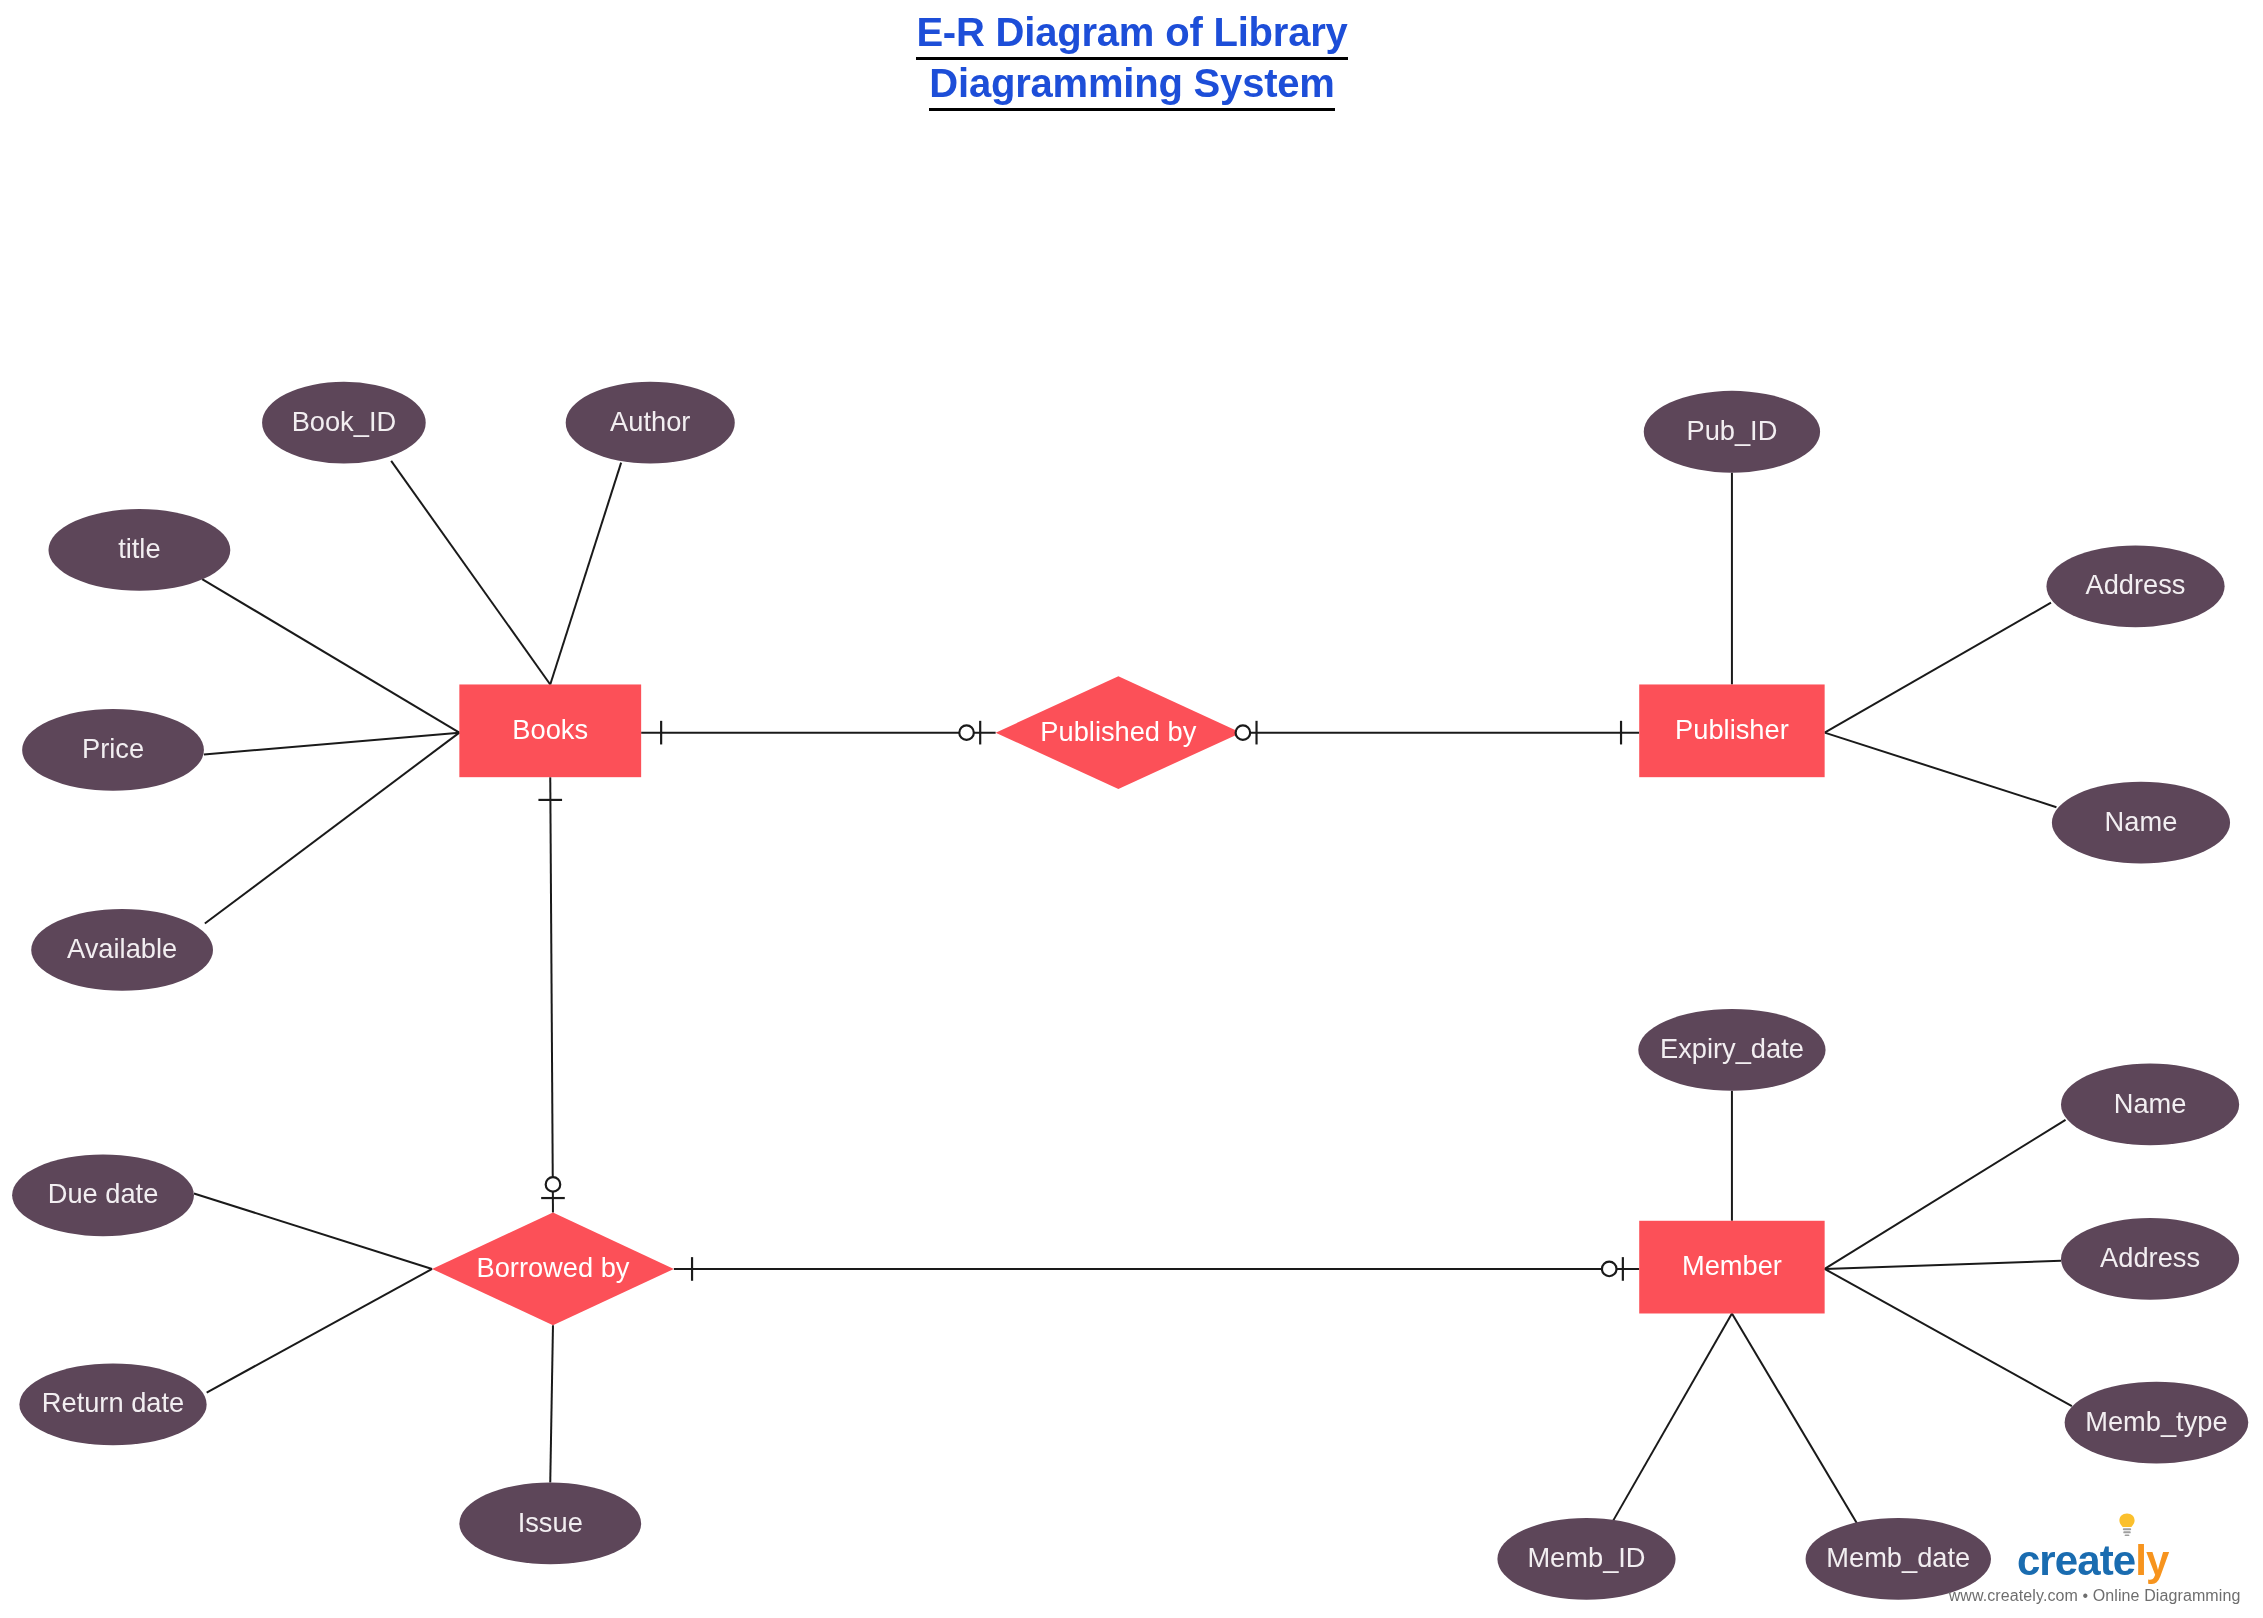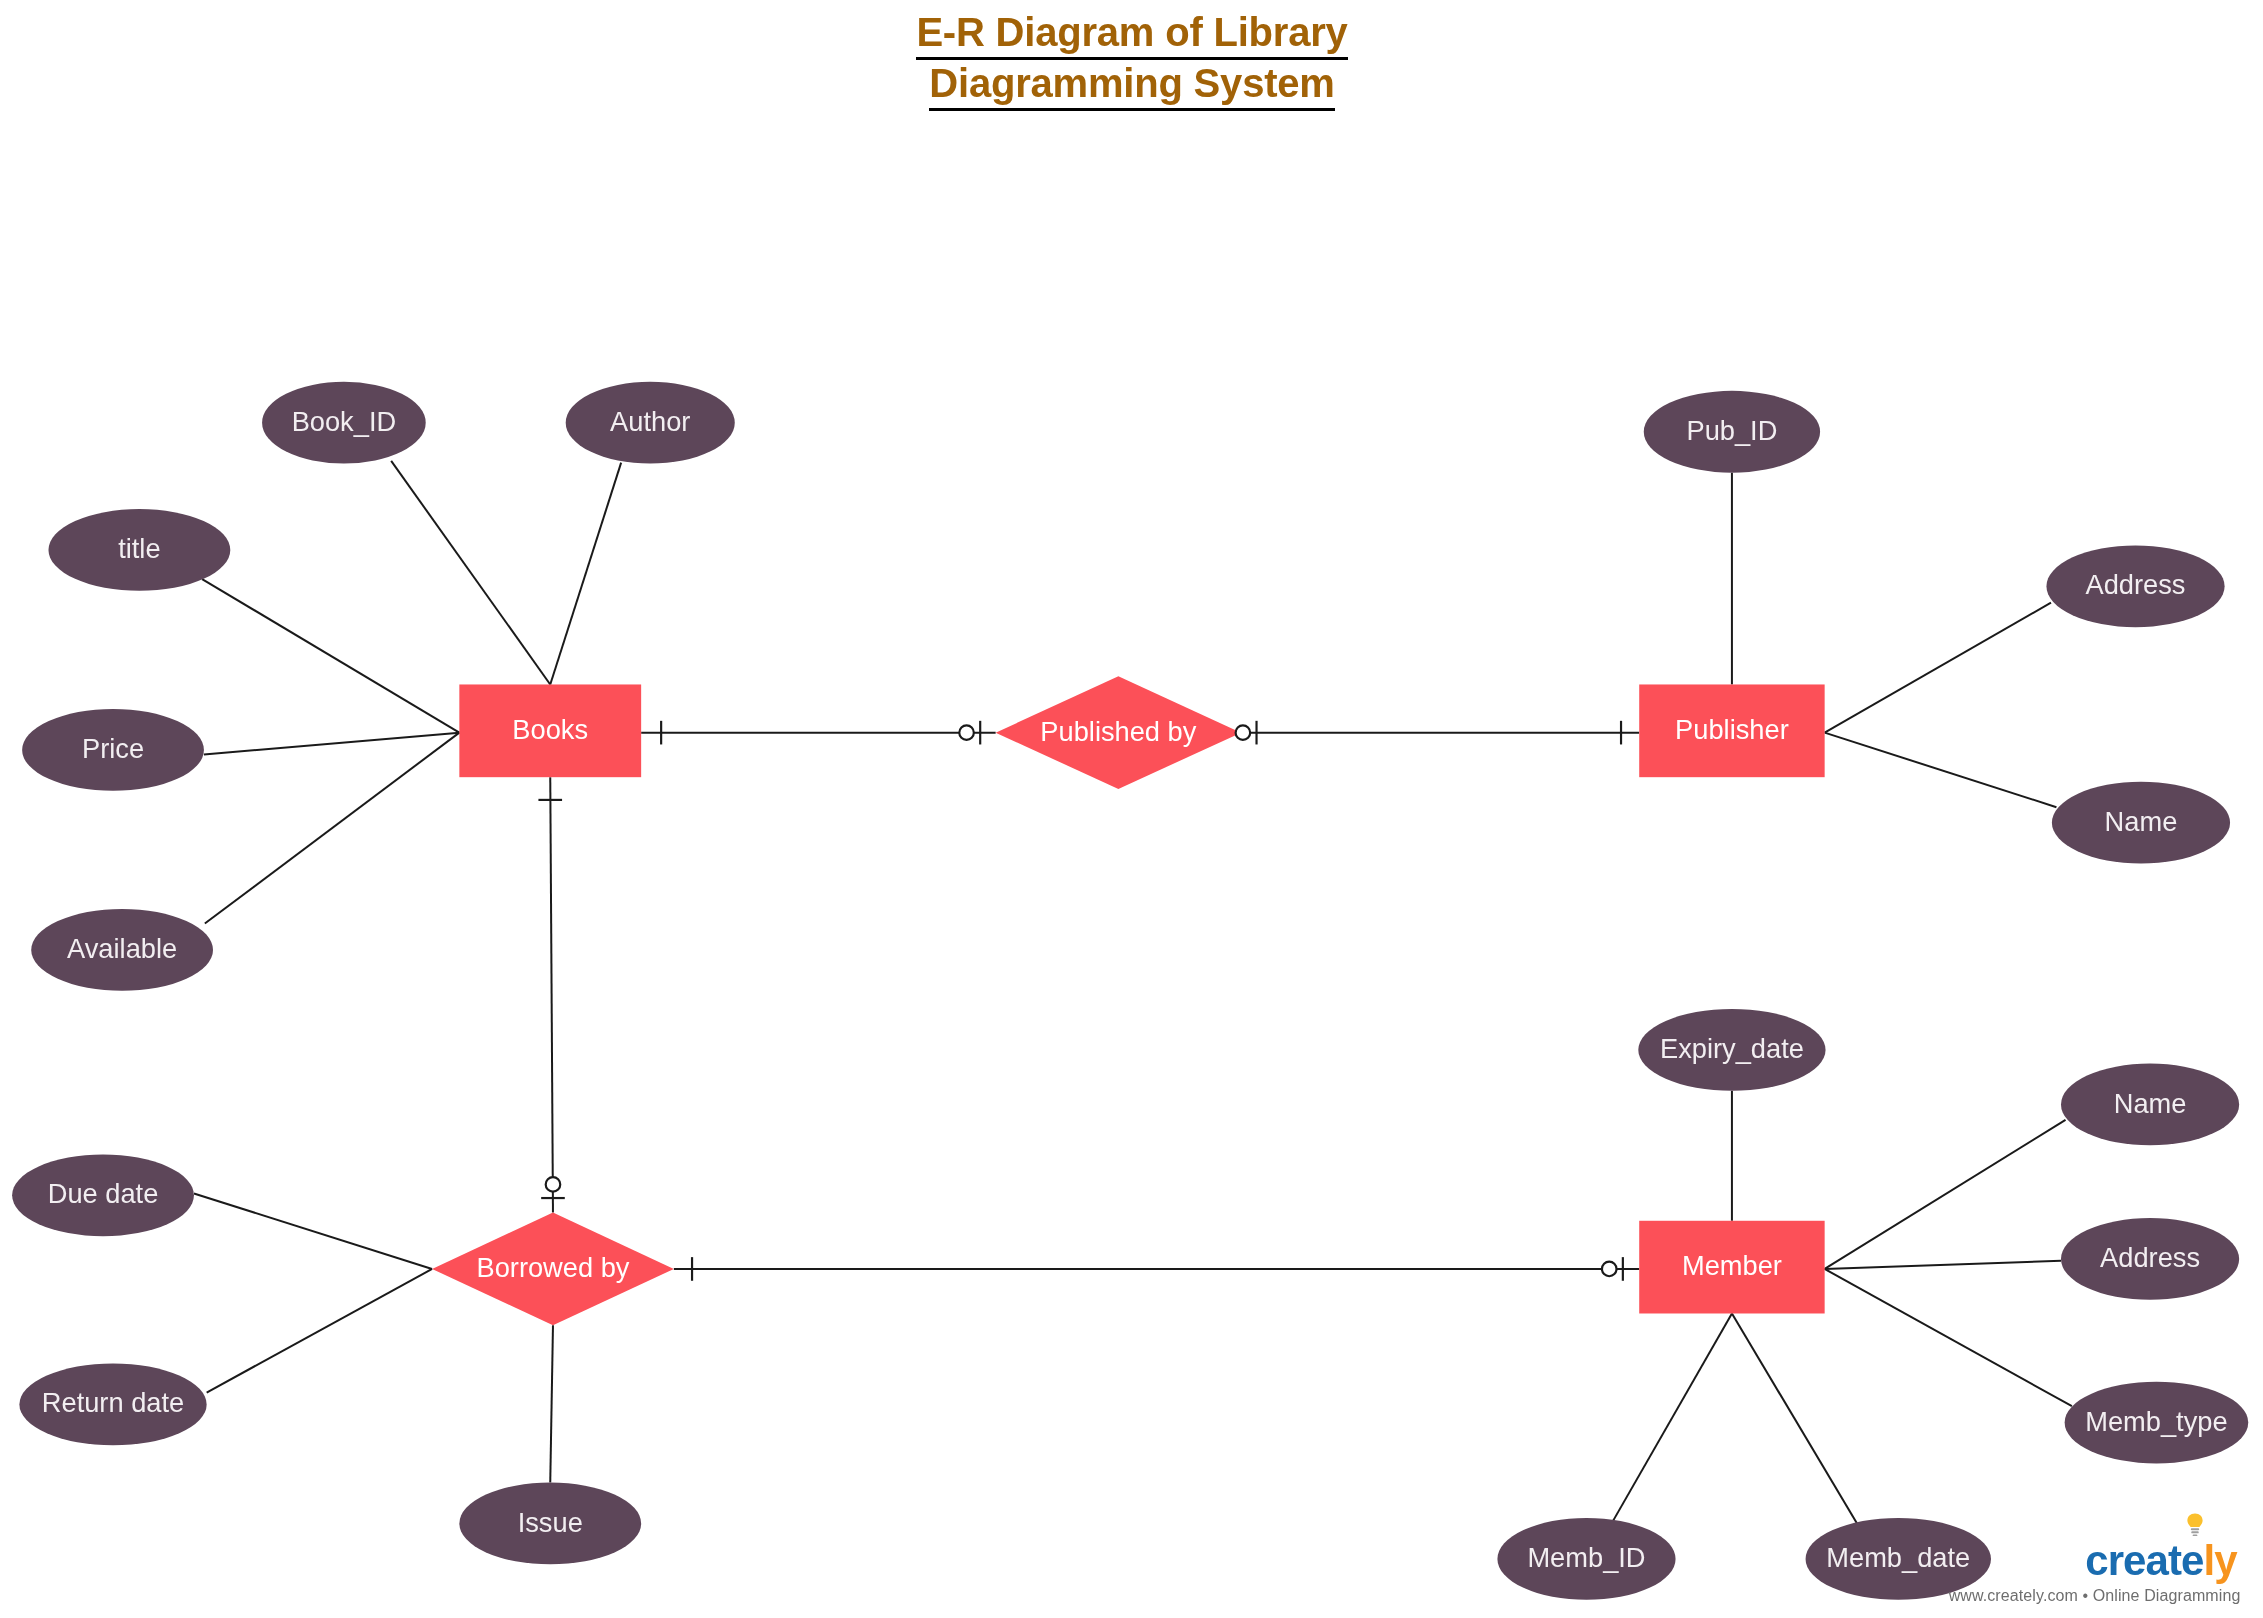--- a/index.html
+++ b/index.html
@@ -72,34 +72,34 @@
     top: 9px;
     width: 2264px;
     text-align: center;
     pointer-events: none;
   }
   .title-line {
     display: block;
     font-family: "Liberation Sans", sans-serif;
     font-weight: bold;
     font-size: 40px;
-    color: #a16207;
+    color: #1d4ed8;
     line-height: 1.16;
     letter-spacing: -0.2px;
   }
   .title-line > span {
     border-bottom: 3.6px solid #000000;
     padding-bottom: 1.8px;
     display: inline-block;
   }
   .logo-block {
     position: absolute;
     right: 23.6px;
     bottom: 12.7px;
-    text-align: right;
+    text-align: center;
     pointer-events: none;
   }
   .logo-word {
     font-family: "Liberation Sans", sans-serif;
     font-size: 42px;
     font-weight: bold;
     letter-spacing: -0.9px;
     line-height: 1;
     position: relative;
     display: inline-block;

